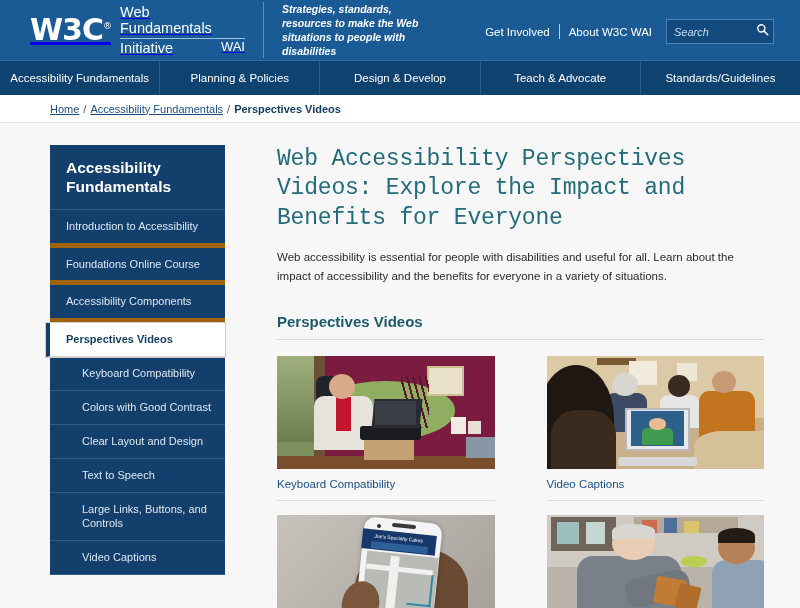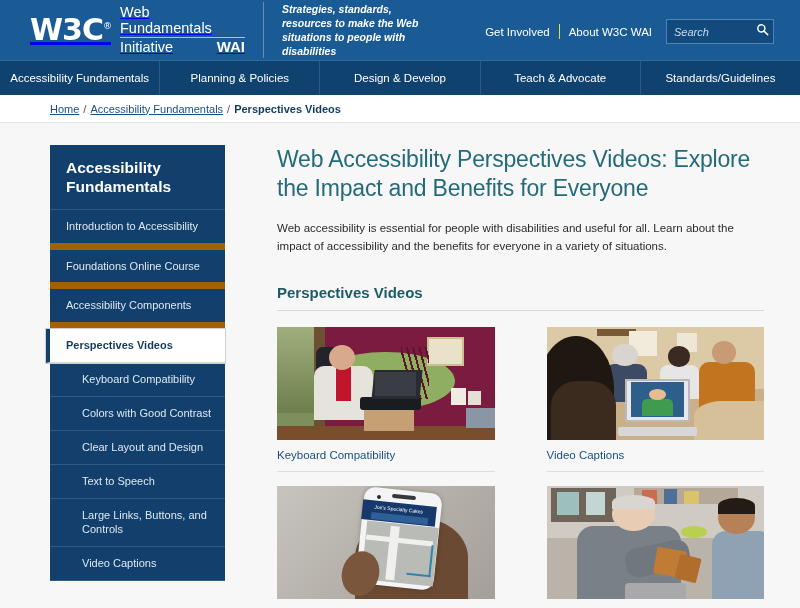--- a/index.html
+++ b/index.html
@@ -49,21 +49,21 @@
     padding-bottom: 1px;
     width: 125px;
   }
   .wai-line2 {
     font-size: 14.5px;
     display: flex;
     justify-content: space-between;
     width: 125px;
     padding-top: 1px;
   }
-  .wai-abbr { font-weight: bold; font-size: 15px; }
+  .wai-abbr { font-weight: normal; font-size: 13px; }
 
   .tagline {
     margin-left: 18px;
     padding-left: 18px;
     border-left: 1px solid #5e8fba;
     color: #ffffff;
     font-style: italic;
     font-size: 10.5px;
     line-height: 1.35;
     max-width: 175px;
@@ -171,21 +171,21 @@
     line-height: 1.25;
     padding: 13px 14px 12px 16px;
     border-bottom: 1px solid #2d5c89;
   }
   .sb-item {
     display: block;
     color: #dce8f2;
     font-size: 11px;
     text-decoration: none;
     padding: 9px 12px 9px 16px;
-    border-bottom: 7px solid #a16207;
+    border-bottom: 5px solid #a16207;
     line-height: 1.35;
   }
   .sb-item.active {
     background: #ffffff;
     color: #123a5e;
     font-weight: bold;
     border-left: 4px solid #123f6b;
     padding-left: 16px;
     margin-left: -4px;
     border-bottom: 1px solid #d8d8d8;
@@ -209,20 +209,21 @@
     margin-left: 52px;
     padding-right: 36px;
     background: #f7f7f7;
   }
   .page-title {
     color: #246b7a;
     font-size: 23px;
     font-weight: normal;
     line-height: 1.28;
     letter-spacing: -0.2px;
+    font-family: Liberation Mono, monospace;
   }
   .intro {
     margin-top: 15px;
     font-size: 11.5px;
     color: #2b2b2b;
     line-height: 1.6;
     max-width: 480px;
   }
   .sec-head {
     margin-top: 28px;

